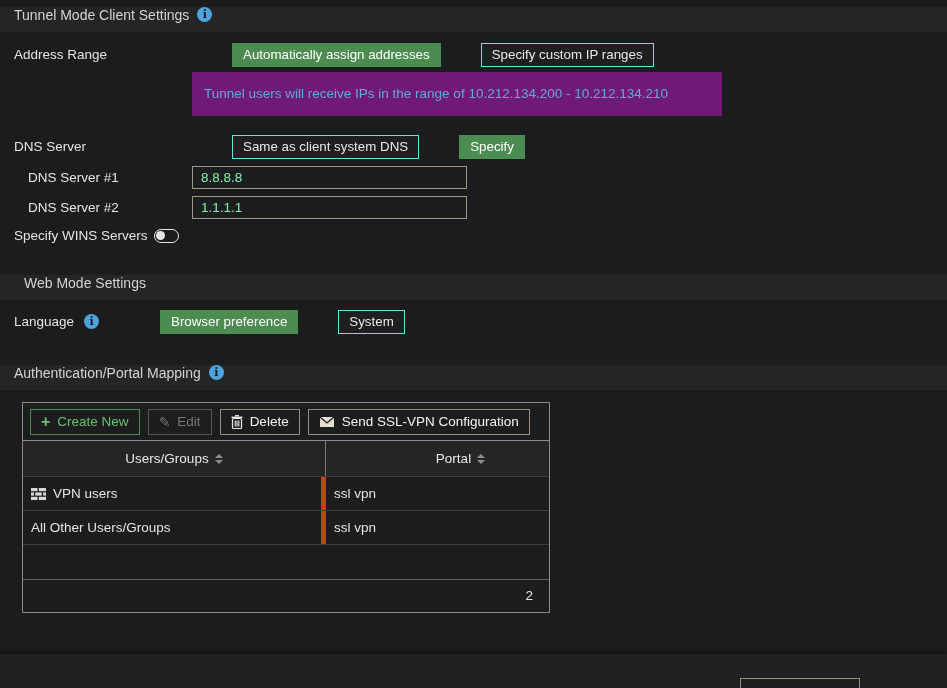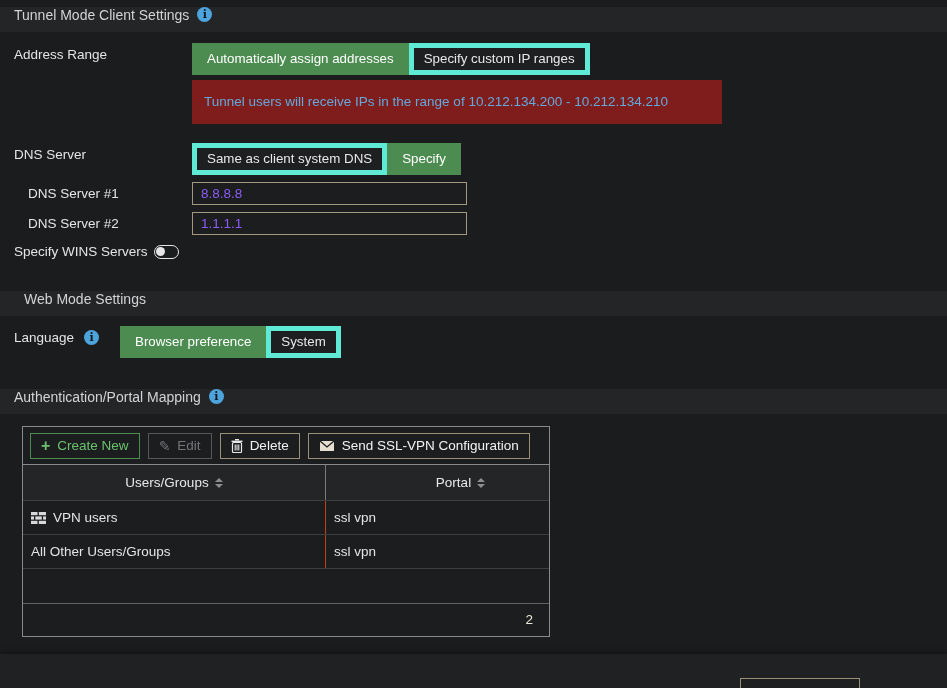--- a/index.html
+++ b/index.html
@@ -47,43 +47,44 @@
   .row-dns { margin-top:19px; }
   .row-dns1, .row-dns2 { margin-top:7px; }
   .row-wins { margin-top:9px; align-items:center; }
   .row-lang { margin-top:10px; }
   .row-lang .label-sm { width:106px; padding-top:4px; display:flex; align-items:center; gap:10px; }
   
   .seg { display:inline-flex; }
   .seg-btn {
     padding:3px 10px;
     background:#1d1f21;
-    border:5px solid #5eead4;
+    border:1px solid #5eead4;
     color:#e8e8e8;
     cursor:pointer;
     white-space:nowrap;
     line-height:16px;
+    margin-left:40px;
   }
   .seg-btn.selected { background:#4c8c50; border-color:#4c8c50; color:#ffffff; }
   
   .info-box {
     margin-top:5px;
     width:530px;
-    background:#7f1d1d;
+    background:#701a75;
     color:#62a9dd;
     padding:13px 12px;
     line-height:18px;
   }
   
   .text-input {
     width:275px;
     height:23px;
     background:#1b1d1f;
     border:1px solid #a3977f;
-    color:#8b5cf6;
+    color:#86efac;
     padding:2px 8px;
     font-size:13.5px;
     font-family:"Liberation Sans", sans-serif;
   }
   
   .toggle {
     width:25px; height:14px;
     border:1.5px solid #e6e6e6;
     border-radius:999px;
     background:#1a1c1e;
@@ -139,21 +140,21 @@
   .sort { display:inline-flex; flex-direction:column; gap:2px; }
   .sort i { display:block; width:0; height:0; border-left:4px solid transparent; border-right:4px solid transparent; }
   .sort .up { border-bottom:4px solid #8d8d8d; }
   .sort .down { border-top:4px solid #8d8d8d; }
   .trow {
     display:grid; grid-template-columns:303px 1fr;
     border-top:1px solid #3c3e40;
     cursor:pointer;
   }
   .td { padding:8px 8px; color:#e4e4e4; display:flex; align-items:center; gap:7px; min-height:33px; }
-  .trow .td:first-child { border-right:1px solid #c2410c; }
+  .trow .td:first-child { border-right:5px solid #c2410c; }
   .empty-space { height:35px; border-top:1px solid #3c3e40; }
   .tfoot {
     border-top:1px solid #5f6163;
     padding:8px 16px;
     text-align:right;
     color:#efe8d8;
     height:33px;
   }
   
   .bottom-bar {

